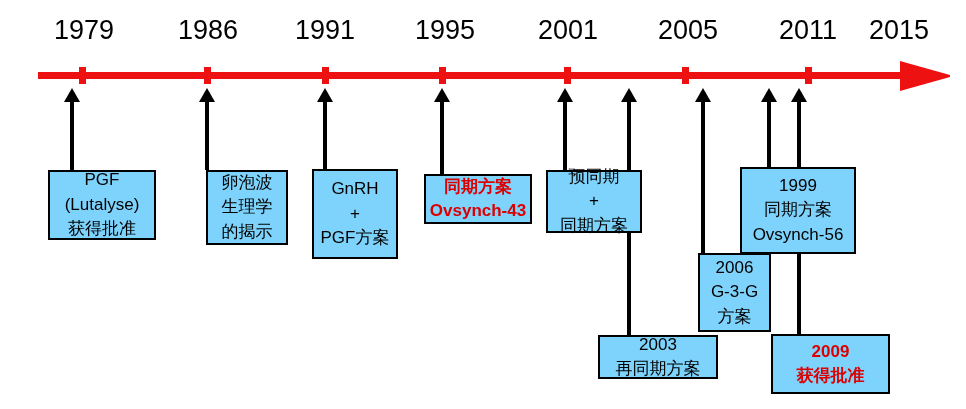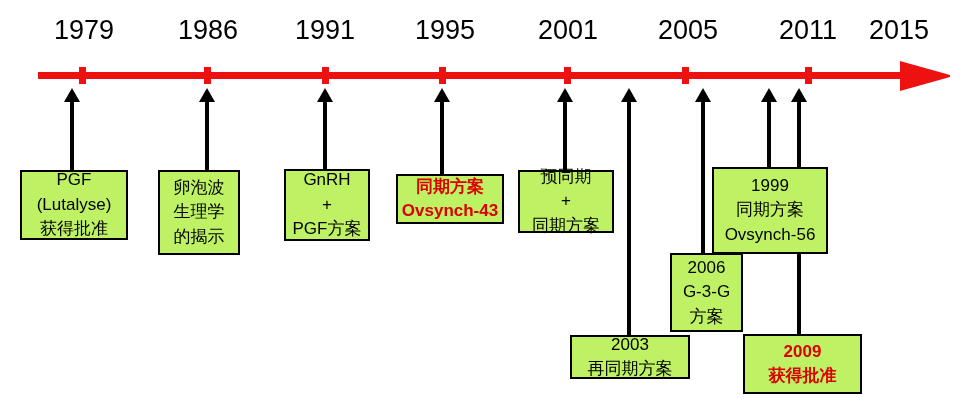--- a/index.html
+++ b/index.html
@@ -68,31 +68,32 @@
     content: "";
     position: absolute;
     top: 11px; bottom: 0; left: 6px;
     width: 4px;
     background: #000;
   }
 
   
   .ebox {
     position: absolute;
-    background: #bef264;
+    background: #7dd3fc;
     border: 2px solid #000;
     display: flex;
     flex-direction: column;
     align-items: center;
     justify-content: center;
     text-align: center;
     font-size: 17px;
     line-height: 1.32;
     color: #000;
     white-space: nowrap;
+    margin-left: 28px;
   }
   .ebox.red {
     color: var(--highlight, #dd0000);
     font-weight: bold;
   }
 </style>
 </head>
 <body>
 
 <div class="canvas">
@@ -126,27 +127,27 @@
   <div class="uparrow" style="left:693px; top:86px; height:165px"></div>
   <div class="uparrow" style="left:759px; top:86px; height:79px"></div>
   <div class="uparrow" style="left:789px; top:86px; height:246px"></div>
 
   <div class="ebox" style="left:18px; top:168px; width:108px; height:70px">
     <span>PGF</span>
     <span>(Lutalyse)</span>
     <span>获得批准</span>
   </div>
 
-  <div class="ebox" style="left:156px; top:168px; width:82px; height:85px">
+  <div class="ebox" style="left:176px; top:168px; width:82px; height:75px">
     <span>卵泡波</span>
     <span>生理学</span>
     <span>的揭示</span>
   </div>
 
-  <div class="ebox" style="left:282px; top:167px; width:86px; height:72px">
+  <div class="ebox" style="left:282px; top:167px; width:86px; height:90px">
     <span>GnRH</span>
     <span>+</span>
     <span>PGF方案</span>
   </div>
 
   <div class="ebox red" style="left:394px; top:172px; width:108px; height:50px">
     <span>同期方案</span>
     <span>Ovsynch-43</span>
   </div>
 

